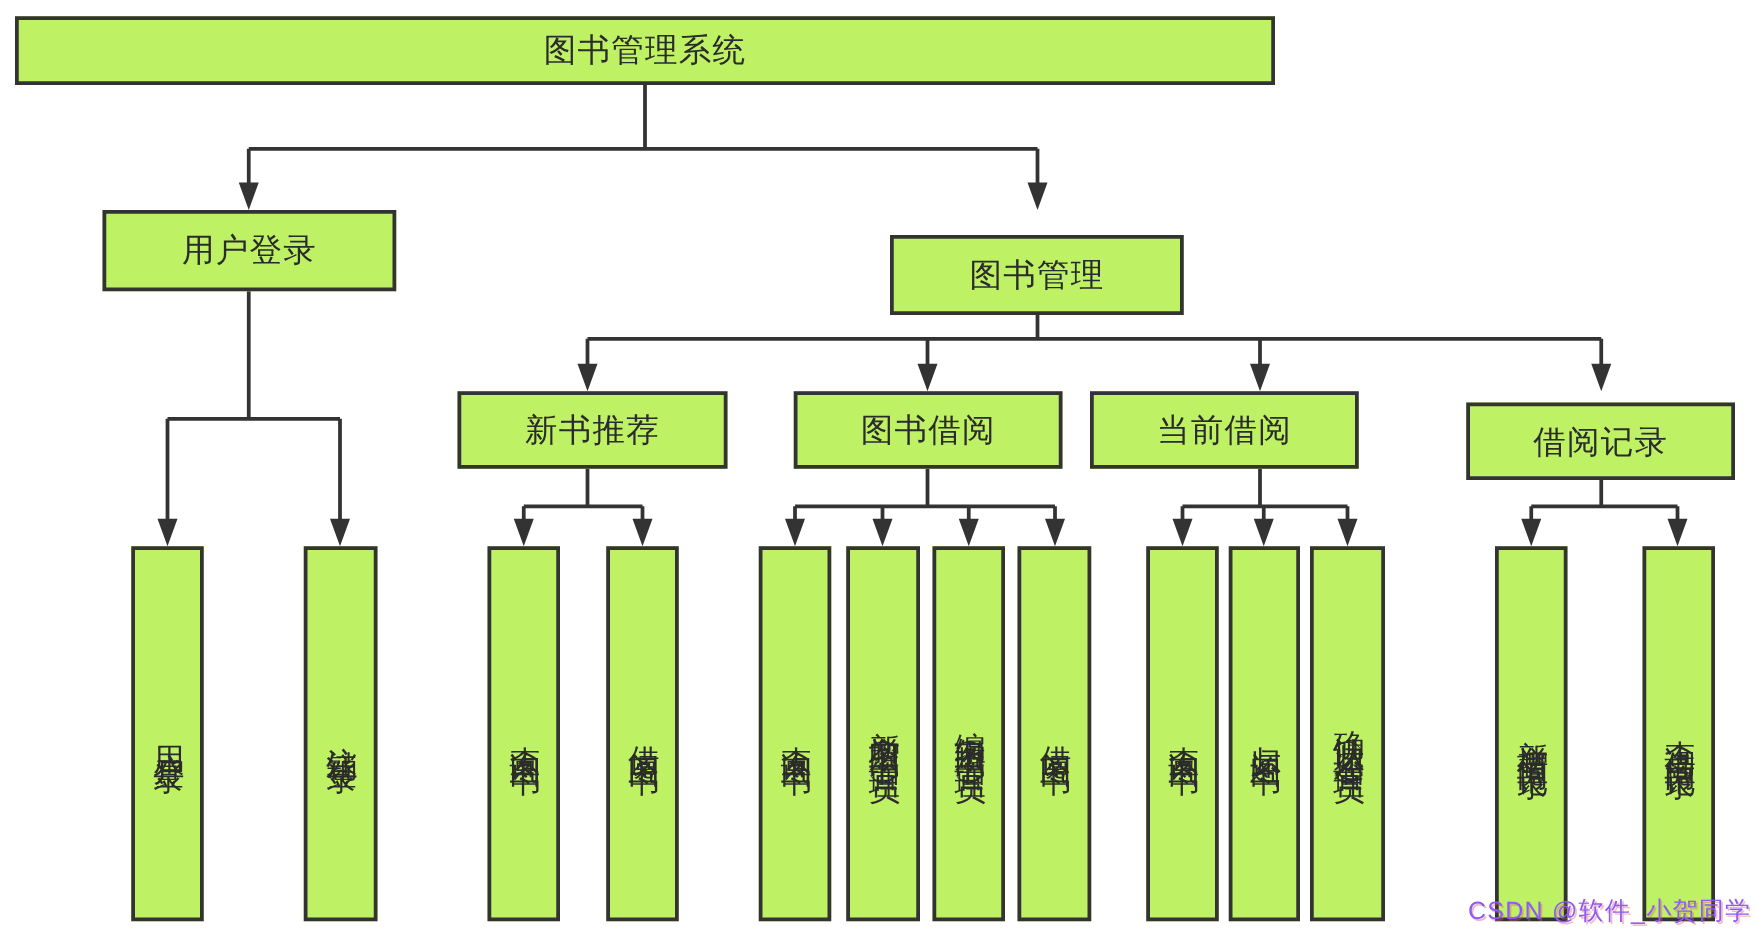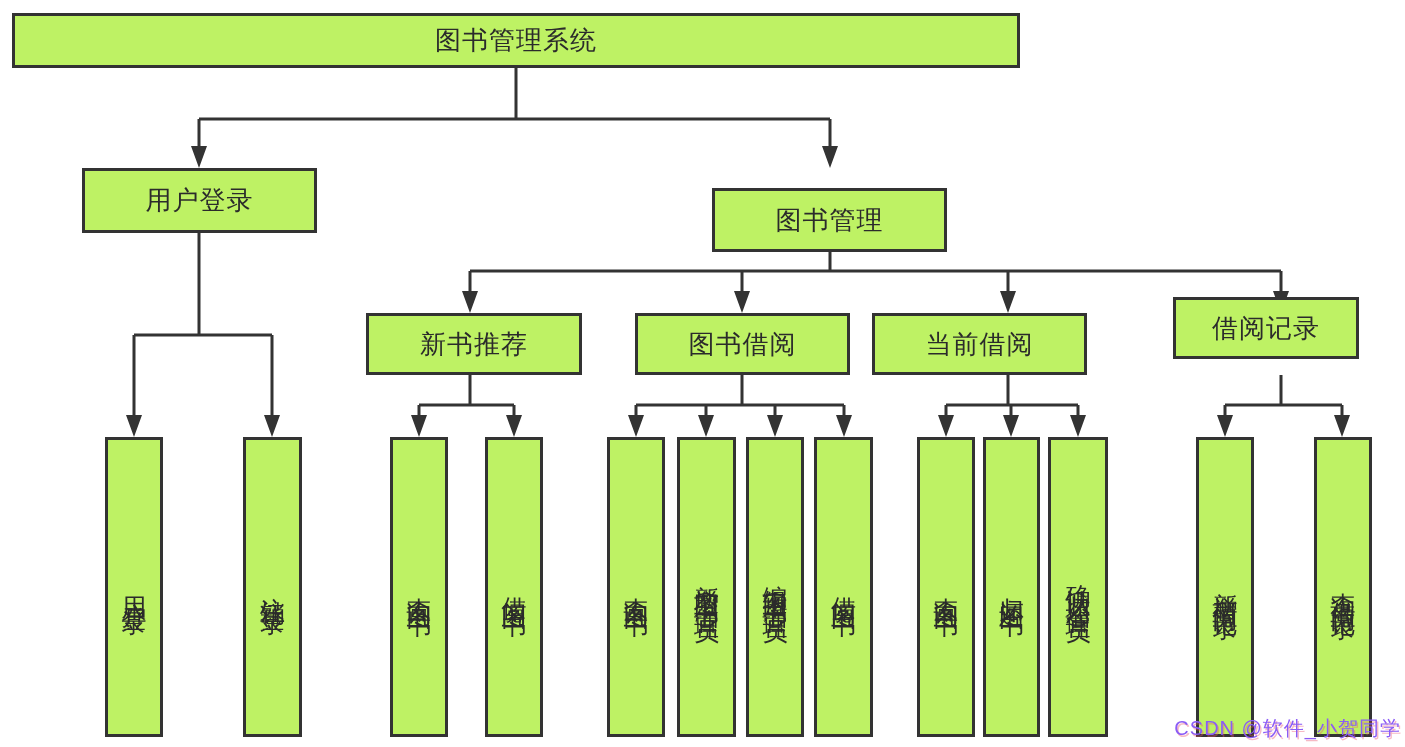--- a/index.html
+++ b/index.html
@@ -116,21 +116,21 @@
   </svg>
 
   <div class="node h" style="left:12px; top:13px; width:1008px; height:55px;">图书管理系统</div>
 
   <div class="node h" style="left:82px; top:168px; width:235px; height:65px;">用户登录</div>
   <div class="node h" style="left:712px; top:168px; width:235px; height:64px;margin-top:20px;">图书管理</div>
 
   <div class="node h" style="left:366px; top:313px; width:216px; height:62px;">新书推荐</div>
   <div class="node h" style="left:635px; top:313px; width:215px; height:62px;">图书借阅</div>
   <div class="node h" style="left:872px; top:313px; width:215px; height:62px;">当前借阅</div>
-  <div class="node h" style="left:1173px; top:297px; width:186px; height:62px;">借阅记录</div>
+  <div class="node h" style="left:1173px; top:322px; width:215px; height:62px;">借阅记录</div>
 
   <div class="node v" style="left:105px; top:437px; width:58px; height:300px;">
     <span class="vtext">用户登录</span>
   </div>
   <div class="node v" style="left:243px; top:437px; width:59px; height:300px;">
     <span class="vtext">注销登录</span>
   </div>
 
   <div class="node v" style="left:390px; top:437px; width:58px; height:300px;">
     <span class="vtext">查询图书</span>

